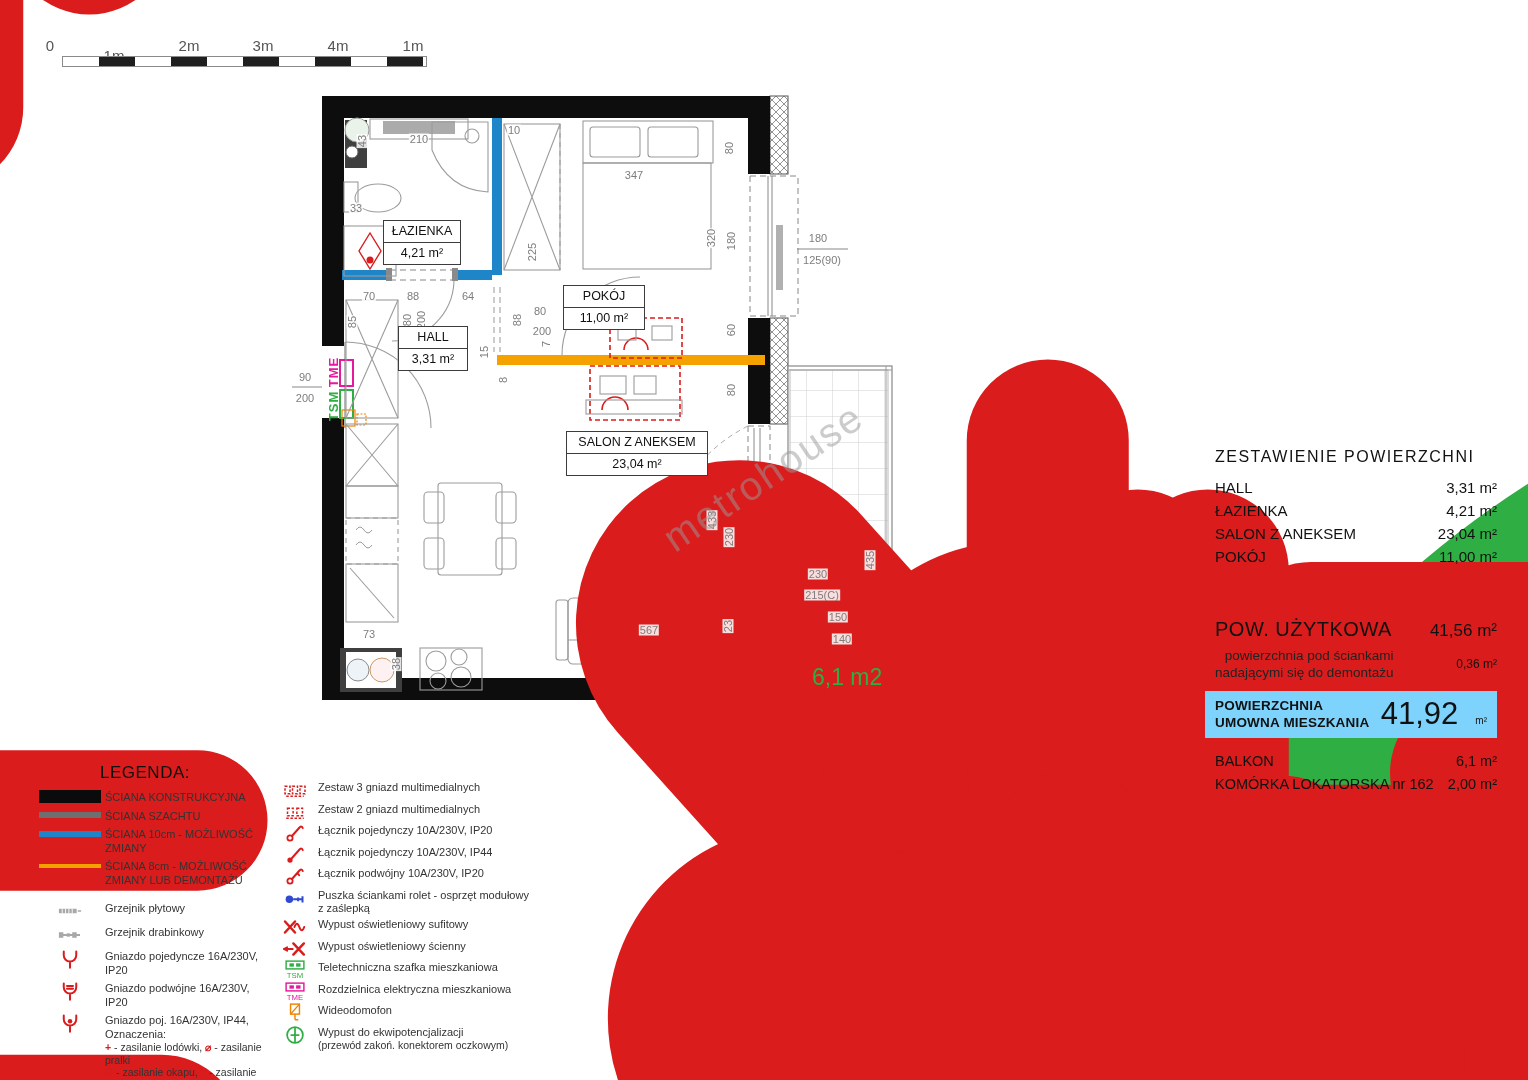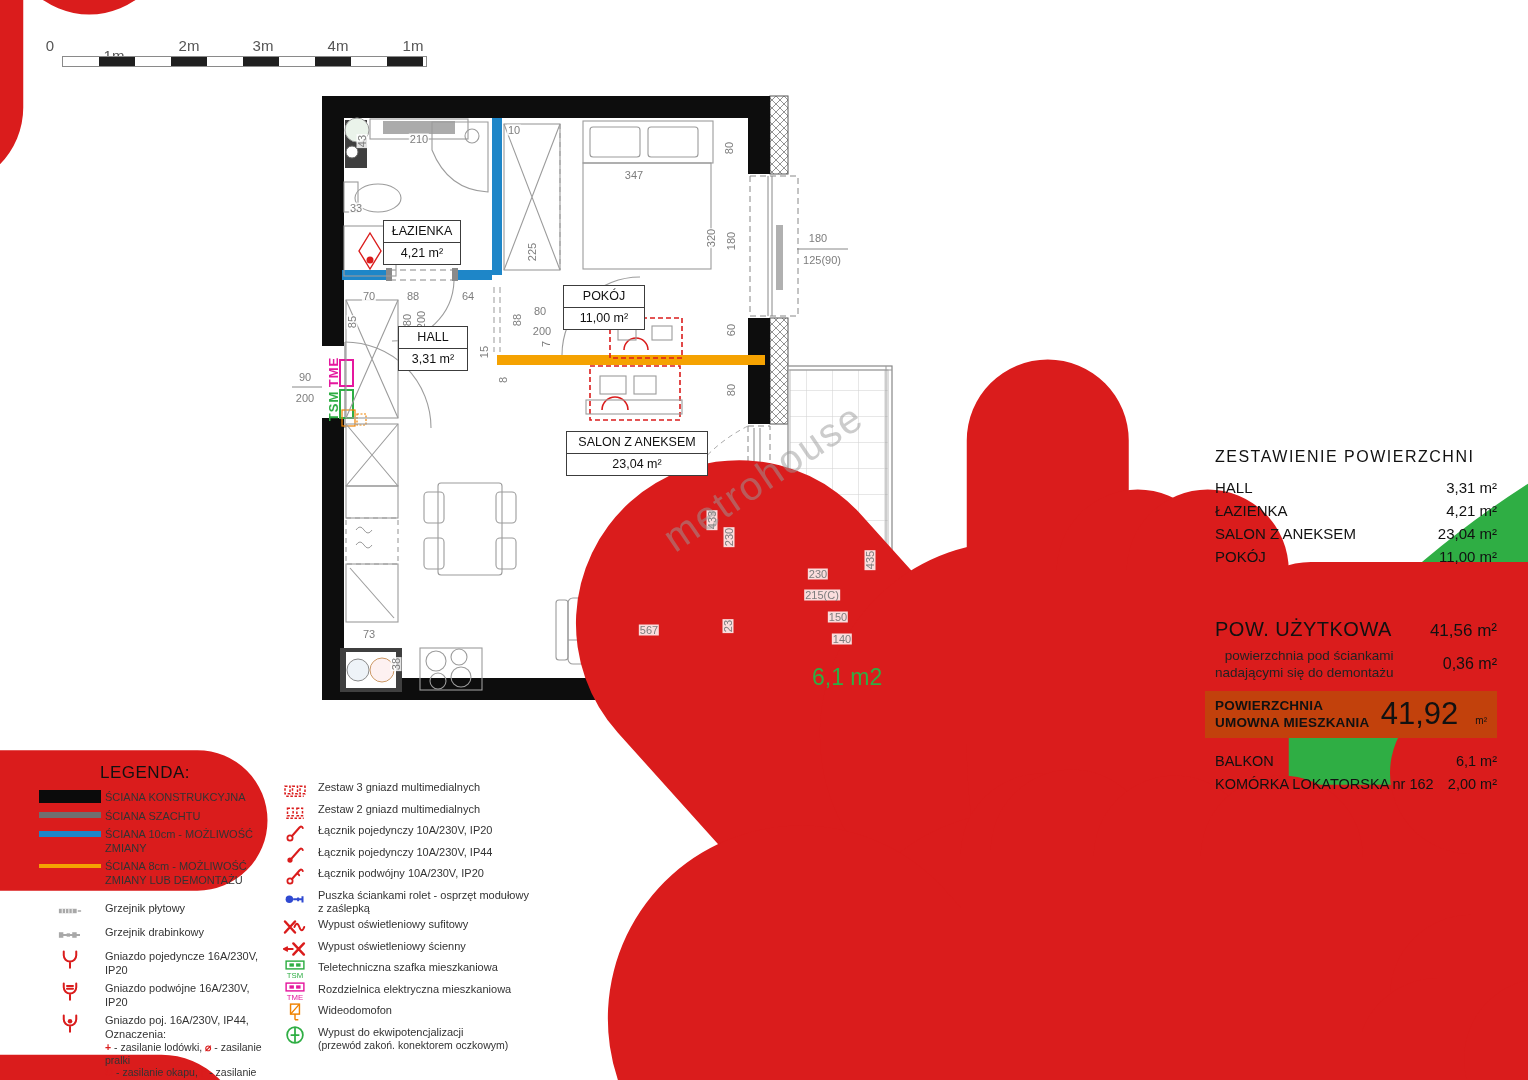--- a/index.html
+++ b/index.html
@@ -26,22 +26,22 @@
   .balcony-area{position:absolute;left:812px;top:664px;font-size:23px;color:#2fae44;white-space:nowrap;}
   
   .summary{position:absolute;left:1215px;top:448px;width:282px;}
   .summary h1{margin:0 0 10px 0;font-size:16px;font-weight:normal;letter-spacing:1.5px;white-space:nowrap;}
   .srow{display:flex;justify-content:space-between;font-size:15px;line-height:23px;}
   .usable{display:flex;justify-content:space-between;align-items:baseline;margin-top:50px;}
   .usable .ul{font-size:20px;letter-spacing:.5px;}
   .usable .uv{font-size:17px;}
   .note{display:flex;justify-content:space-between;margin-top:6px;text-align:right;}
   .note .nl{font-size:13.5px;line-height:17px;color:#222;}
-  .note .nv{font-size:16px;align-self:center;}
-  .highlight{margin-top:10px;margin-left:-10px;background:#c2410c;padding:5px 10px 6px 10px;
+  .note .nv{font-size:12px;align-self:center;}
+  .highlight{margin-top:10px;margin-left:-10px;background:#7dd3fc;padding:5px 10px 6px 10px;
              display:flex;justify-content:space-between;align-items:center;}
   .highlight .hl{font-size:13.5px;line-height:17px;font-weight:bold;letter-spacing:.2px;}
   .highlight .hv{font-size:31px;}
   .highlight .hu{font-size:10px;margin-left:17px;}
   .extra{margin-top:12px;}
   .extra .srow{font-size:14.5px;line-height:23px;}
   
   .legend-title{position:absolute;left:100px;top:763px;font-size:17px;letter-spacing:.5px;}
   .legend-col{position:absolute;}
   .lg-left{left:35px;top:790px;width:240px;}

